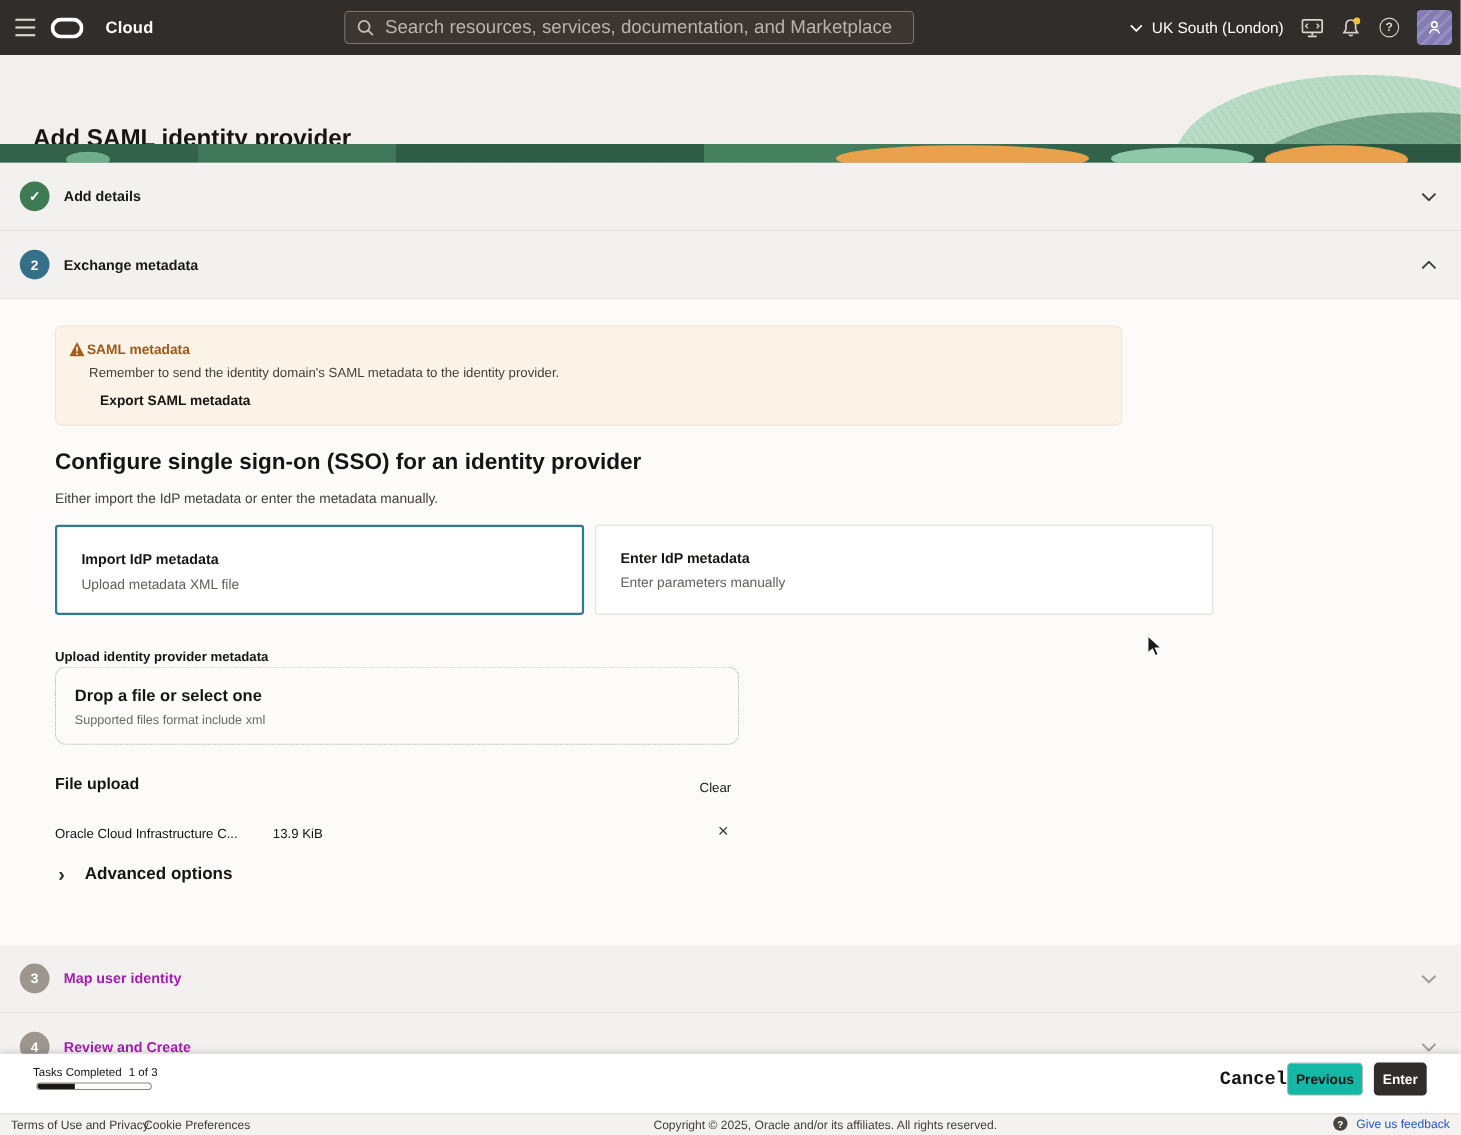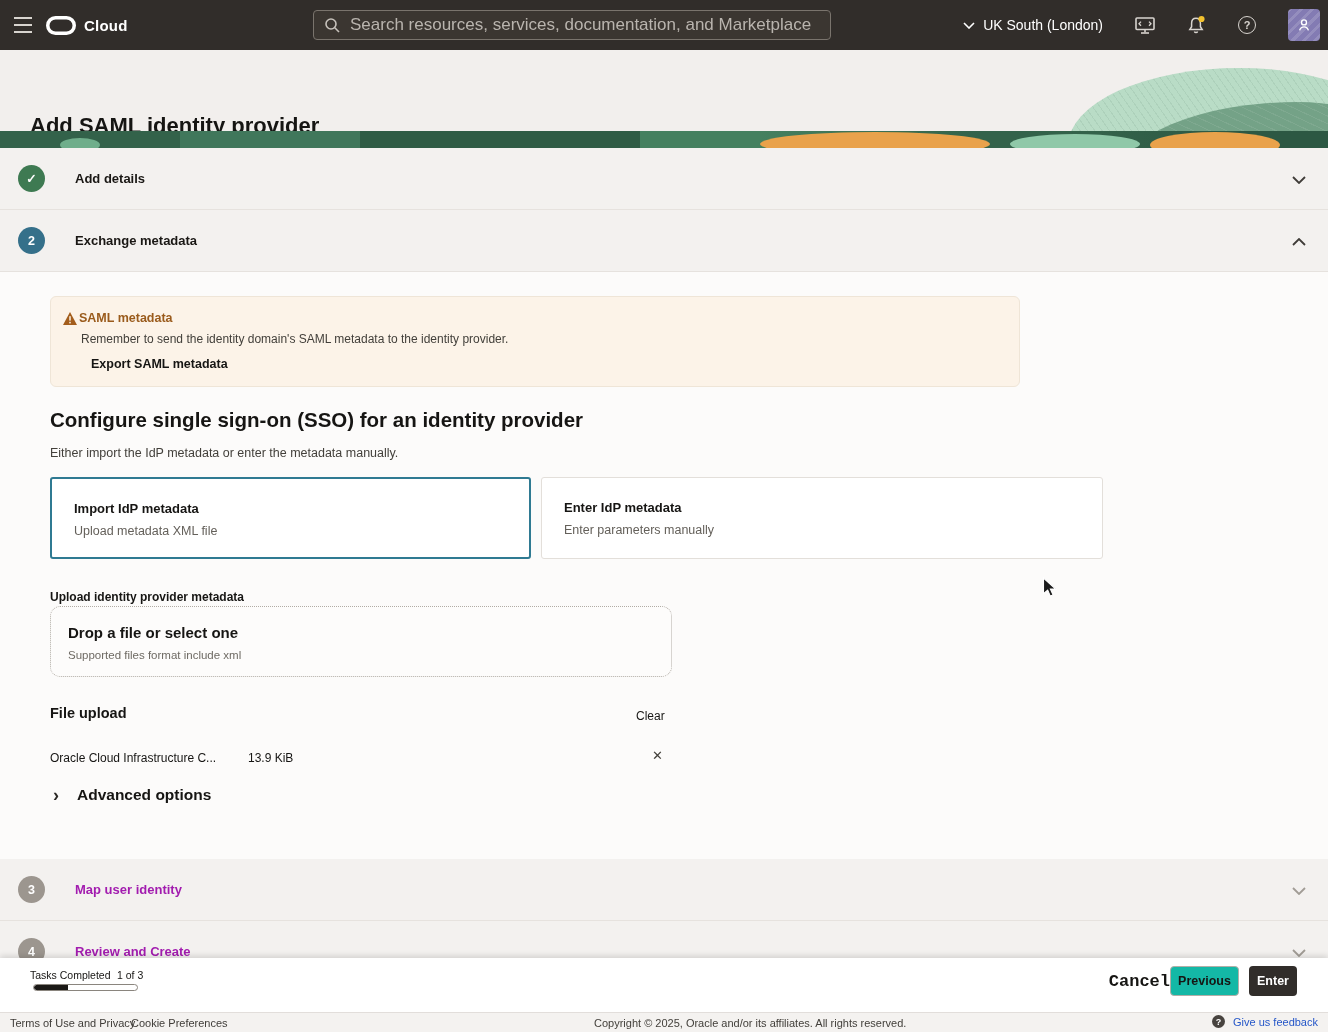--- a/index.html
+++ b/index.html
@@ -4,27 +4,27 @@
 <style>
   * { margin:0; padding:0; box-sizing:border-box; }
   html,body { width:1328px; height:1032px; }
   body { font-family:"Liberation Sans", sans-serif; background:#fcfbfa; position:relative; overflow:hidden; color:#161513; }
   .screen { position:absolute; inset:0; width:1328px; height:1032px; }
 
   
   .topbar { position:absolute; top:0; left:0; width:100%; height:50px; background:#312d2a; z-index:20; }
   .hamburger { position:absolute; left:14px; top:17px; width:20px; height:16px; background:none; border:none; cursor:pointer; display:flex; flex-direction:column; justify-content:space-between; }
   .hamburger span { display:block; width:18px; height:2px; background:#d8d4cf; }
-  .brand { position:absolute; left:46px; top:0; height:50px; display:flex; align-items:center; gap:8px; }
+  .brand { position:absolute; left:46px; top:0; height:50px; display:flex; align-items:center; gap:20px; }
   .brand-text { color:#ffffff; font-size:15px; font-weight:600; letter-spacing:.2px; }
   .search { position:absolute; left:313px; top:10px; width:518px; height:30px; background:#3b3631; border:1px solid #7a746d; border-radius:4px; display:flex; align-items:center; padding-left:10px; }
   .search svg { flex:0 0 auto; }
   .search input { flex:1; background:transparent; border:none; outline:none; color:#e8e4df; font-size:17px; padding:0 10px; font-family:"Liberation Sans", sans-serif; }
   .search input::placeholder { color:#b9b4ae; }
-  .top-right { position:absolute; right:8px; top:0; height:50px; display:flex; align-items:center; gap:32px; }
+  .top-right { position:absolute; right:8px; top:0; height:50px; display:flex; align-items:center; gap:16px; }
   .region { display:flex; align-items:center; gap:8px; color:#ffffff; font-size:14px; cursor:pointer; background:none; border:none; }
   .icon-btn { background:none; border:none; cursor:pointer; position:relative; display:flex; align-items:center; justify-content:center; }
   .help-circle { width:18px; height:18px; border:1.7px solid #d8d4cf; border-radius:50%; color:#d8d4cf; font-size:11px; font-weight:700; display:flex; align-items:center; justify-content:center; }
   .avatar { width:32px; height:32px; border-radius:4px; border:none; cursor:pointer;
     background:#837bb3;
     background-image:repeating-linear-gradient(135deg, rgba(255,255,255,.14) 0 3px, transparent 3px 8px);
     display:flex; align-items:center; justify-content:center; }
 
   
   .page-header { position:absolute; top:50px; left:0; width:100%; height:98px; background:#f2efed; overflow:hidden; }
@@ -39,21 +39,21 @@
   .band-orange2 { position:absolute; left:1150px; bottom:-10px; width:130px; height:26px; background:#e9a24b; border-radius:50%; }
   .band-light { position:absolute; left:1010px; bottom:-6px; width:130px; height:20px; background:#8fc8a8; border-radius:50%; }
   .band-light2 { position:absolute; left:60px; bottom:-4px; width:40px; height:14px; background:#6fae8b; border-radius:50%; }
 
   
   .step-row { position:absolute; left:0; width:100%; height:62px; background:#f3f1ef; border-bottom:1px solid #e6e2de; display:flex; align-items:center; padding-left:18px; cursor:pointer; }
   .step-circle { width:27px; height:27px; border-radius:50%; color:#fff; display:flex; align-items:center; justify-content:center; font-size:12.5px; font-weight:700; flex:0 0 auto; }
   .circle-complete { background:#3e7a52; }
   .circle-active { background:#35708a; }
   .circle-upcoming { background:#9c968f; }
-  .step-label { margin-left:30px; font-size:13px; font-weight:700; color:#191714; }
+  .step-label { margin-left:13px; font-size:13px; font-weight:700; color:#191714; }
   .step-label.dim { color:#a21caf; }
   .step-chevron { position:absolute; right:22px; top:50%; transform:translateY(-50%); }
 
   .step2-body { position:absolute; top:272px; left:0; width:100%; height:587px; background:#fcfbfa; }
 
   
   .warning-box { position:absolute; top:24px; left:50px; width:970px; height:91px; background:#fcf3e8; border:1px solid #efe5d7; border-radius:6px; }
   .warning-icon { position:absolute; left:12px; top:14px; }
   .warning-title { position:absolute; left:28px; top:14px; font-size:12.5px; font-weight:700; color:#9a5b1c; }
   .warning-msg { position:absolute; left:30px; top:35px; font-size:12px; color:#43403b; }

